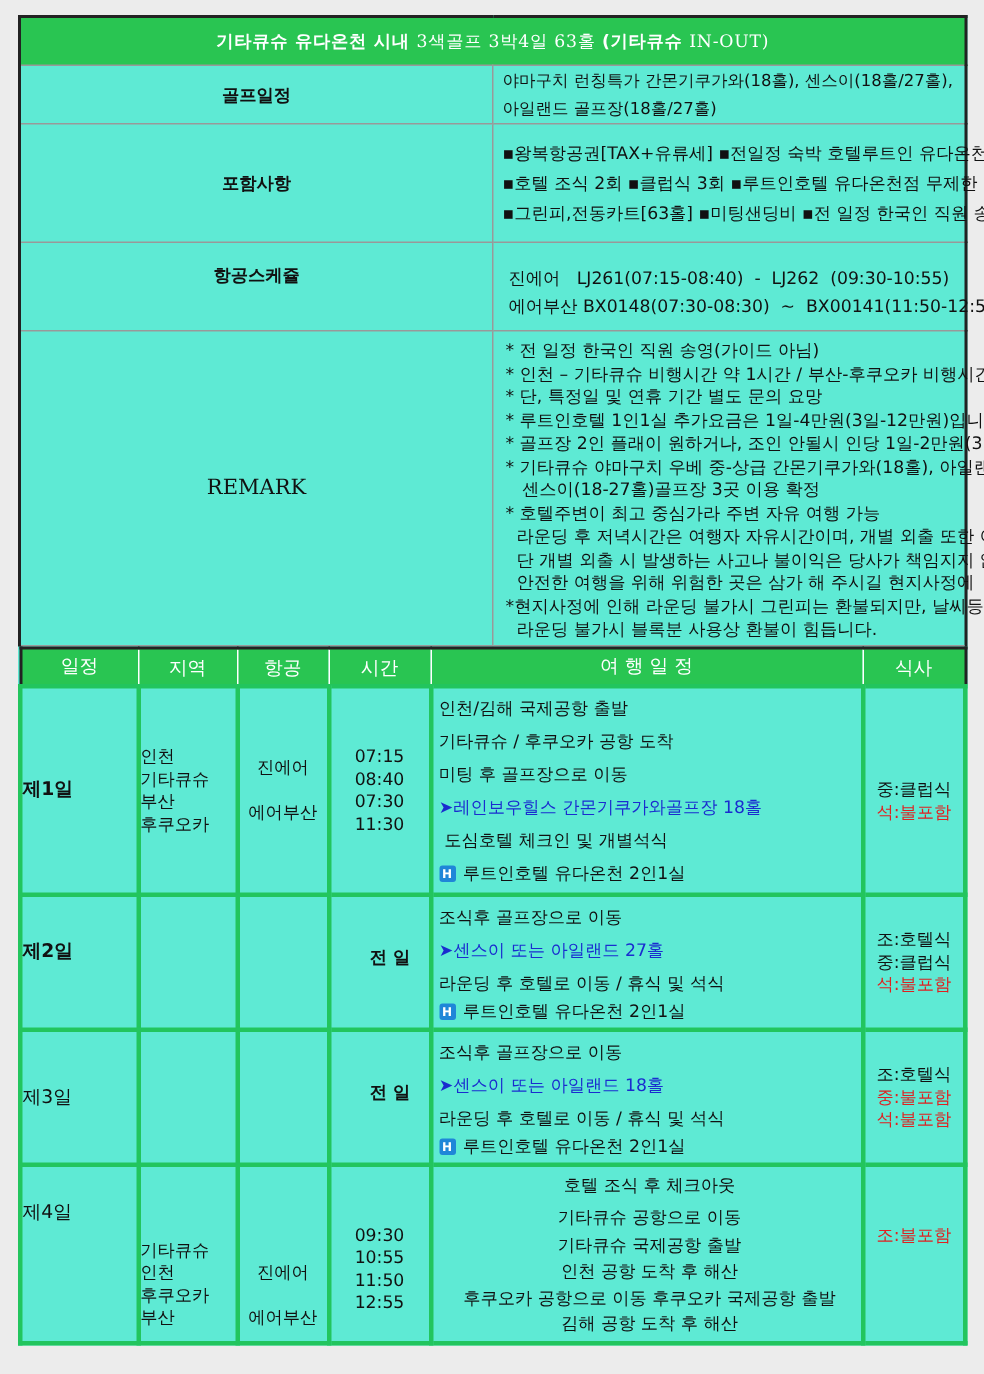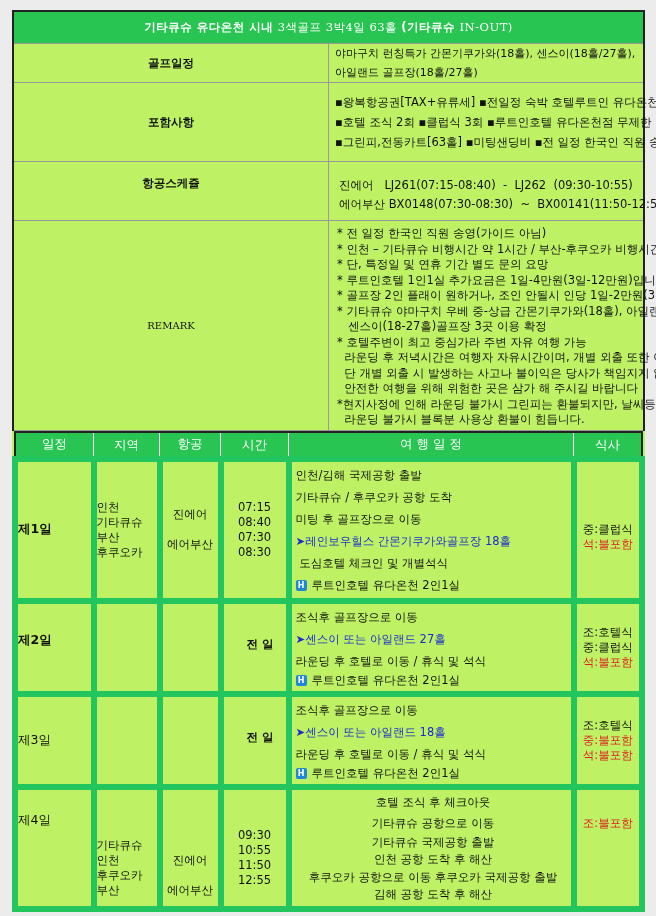--- a/index.html
+++ b/index.html
@@ -1,43 +1,43 @@
 <!DOCTYPE html>
 <html><head>
 <meta charset="utf-8">
 <style>
   html, body { margin:0; padding:0; }
   body {
     width:656px; height:916px; background:#ececec; position:relative; overflow:hidden;
     font-family:"DejaVu Sans", "Liberation Sans", sans-serif; color:#111;
   }
-  .sheet { position:absolute; left:12px; top:10px; width:633px; background:#bef264; }
+  .sheet { position:absolute; left:12px; top:10px; width:633px; background:#5eead4; }
   table { border-collapse:collapse; width:100%; table-layout:fixed; }
   td, th { padding:0; }
   .info { border:2px solid #222; border-bottom:none; }
   .info td { border:1px solid #999; font-size:11.5px; }
   .title {
     background:#29c552; color:#fff; text-align:center; font-size:16.5px; height:31px;
     font-weight:bold; letter-spacing:0.5px;
   }
   .title .serif { font-family:"DejaVu Serif", "Liberation Serif", serif; font-weight:normal; }
   .lab { text-align:center; font-weight:bold; width:79px; font-size:11.5px; }
-  .lab.serif { font-family:"DejaVu Serif", "Liberation Serif", serif; font-weight:normal; font-size:10px; }
+  .lab.serif { font-family:"DejaVu Serif", "Liberation Serif", serif; font-weight:normal; font-size:14px; }
   .val { padding-left:6px !important; line-height:19px;margin-top:16px; }
   .val div { white-space:nowrap; }
   .remark { padding:5px 0 2px 8px !important; font-size:11.2px; line-height:15.5px; }
   .remark div { white-space:nowrap; }
   .flights { padding:14px 0 6px 10px !important; line-height:19px; font-size:11px; }
 
   .itin { border:2px solid #222; }
   .itin th { background:#29c552; color:#fff; font-weight:normal; font-size:12.5px; height:23px; border-right:1px solid #fff; }
-  .itin td { border:6px solid #22c55e; font-size:11.5px; vertical-align:middle; }
+  .itin td { border:3px solid #22c55e; font-size:11.5px; vertical-align:middle; }
   .c1 { width:77px; font-weight:bold; font-size:12.5px !important; }
   .c2 { width:65px; line-height:15px; }
-  .c3 { width:60px; text-align:center; line-height:15px;font-family:Liberation Serif, serif; }
+  .c3 { width:60px; text-align:center; line-height:15px; }
   .c4 { width:67px; text-align:center; line-height:15px;margin-top:40px; }
   .c6 { width:67px; text-align:center; line-height:15px; }
   .acts { padding:2px 0 2px 4px !important; }
   .acts div { line-height:22px; white-space:nowrap; }
   .acts.tight div { line-height:17.5px;text-align:center; }
   .blue { color:#1a2ccf; }
   .red { color:#e02020; }
   .hicon {
     display:inline-block; width:11px; height:11px; background:#1f86d8; color:#fff;
     font-size:8px; line-height:11px; text-align:center; border-radius:2px; margin-right:5px; font-weight:bold; vertical-align:1px;
@@ -80,21 +80,21 @@
         <div>* 전 일정 한국인 직원 송영(가이드 아님)</div>
         <div>* 인천 – 기타큐슈 비행시간 약 1시간 / 부산-후쿠오카 비행시간 약 1시간</div>
         <div>* 단, 특정일 및 연휴 기간 별도 문의 요망</div>
         <div>* 루트인호텔 1인1실 추가요금은 1일-4만원(3일-12만원)입니다</div>
         <div>* 골프장 2인 플래이 원하거나, 조인 안될시 인당 1일-2만원(3일-6만원) 입니다</div>
         <div>* 기타큐슈 야마구치 우베 중-상급 간몬기쿠가와(18홀), 아일랜드(18-27홀),</div>
         <div style="white-space:pre">   센스이(18-27홀)골프장 3곳 이용 확정</div>
         <div>* 호텔주변이 최고 중심가라 주변 자유 여행 가능</div>
         <div style="white-space:pre">  라운딩 후 저녁시간은 여행자 자유시간이며, 개별 외출 또한 여행자 자유입니다</div>
         <div style="white-space:pre">  단 개별 외출 시 발생하는 사고나 불이익은 당사가 책임지지 않습니다</div>
-        <div style="white-space:pre">  안전한 여행을 위해 위험한 곳은 삼가 해 주시길 바랍니다</div>
+        <div style="white-space:pre">  안전한 여행을 위해 위험한 곳은 삼가 해 주시길 현지사정에</div>
         <div>*현지사정에 인해 라운딩 불가시 그린피는 환불되지만, 날씨등 천재지변으로 인해</div>
         <div style="white-space:pre">  라운딩 불가시 블록분 사용상 환불이 힘듭니다.</div>
       </td>
     </tr>
   </tbody>
     </table>
 
   <table class="itin">
     <tbody>
         <tr>
@@ -116,21 +116,21 @@
       </td>
       <td class="c3">
         <div>진에어</div>
         <div style="height:15px"></div>
         <div>에어부산</div>
       </td>
       <td class="c4">
         <div>07:15</div>
         <div>08:40</div>
         <div>07:30</div>
-        <div>08:30</div>
+        <div>11:30</div>
       </td>
       <td class="acts">
         <div>인천/김해 국제공항 출발</div>
         <div>기타큐슈 / 후쿠오카 공항 도착</div>
         <div>미팅 후 골프장으로 이동</div>
         <div class="blue">➤레인보우힐스 간몬기쿠가와골프장 18홀</div>
         <div style="white-space:pre"> 도심호텔 체크인 및 개별석식</div>
         <div><span class="hicon">H</span><span>루트인호텔 유다온천 2인1실</span></div>
       </td>
       <td class="c6" style="padding-top:14px">
@@ -195,20 +195,20 @@
         <div>12:55</div>
       </td>
       <td class="acts tight">
         <div style="line-height:20px">호텔 조식 후 체크아웃</div>
         <div style="line-height:22px">기타큐슈 공항으로 이동</div>
         <div>기타큐슈 국제공항 출발</div>
         <div>인천 공항 도착 후 해산</div>
         <div>후쿠오카 공항으로 이동 후쿠오카 국제공항 출발</div>
         <div>김해 공항 도착 후 해산</div>
       </td>
-      <td class="c6" style="vertical-align:top;padding-top:26px">
+      <td class="c6" style="vertical-align:top;padding-top:38px">
         <div class="red">조:불포함</div>
       </td>
     </tr>
 
   </tbody>
     </table>
 </div>
 
 </body></html>

